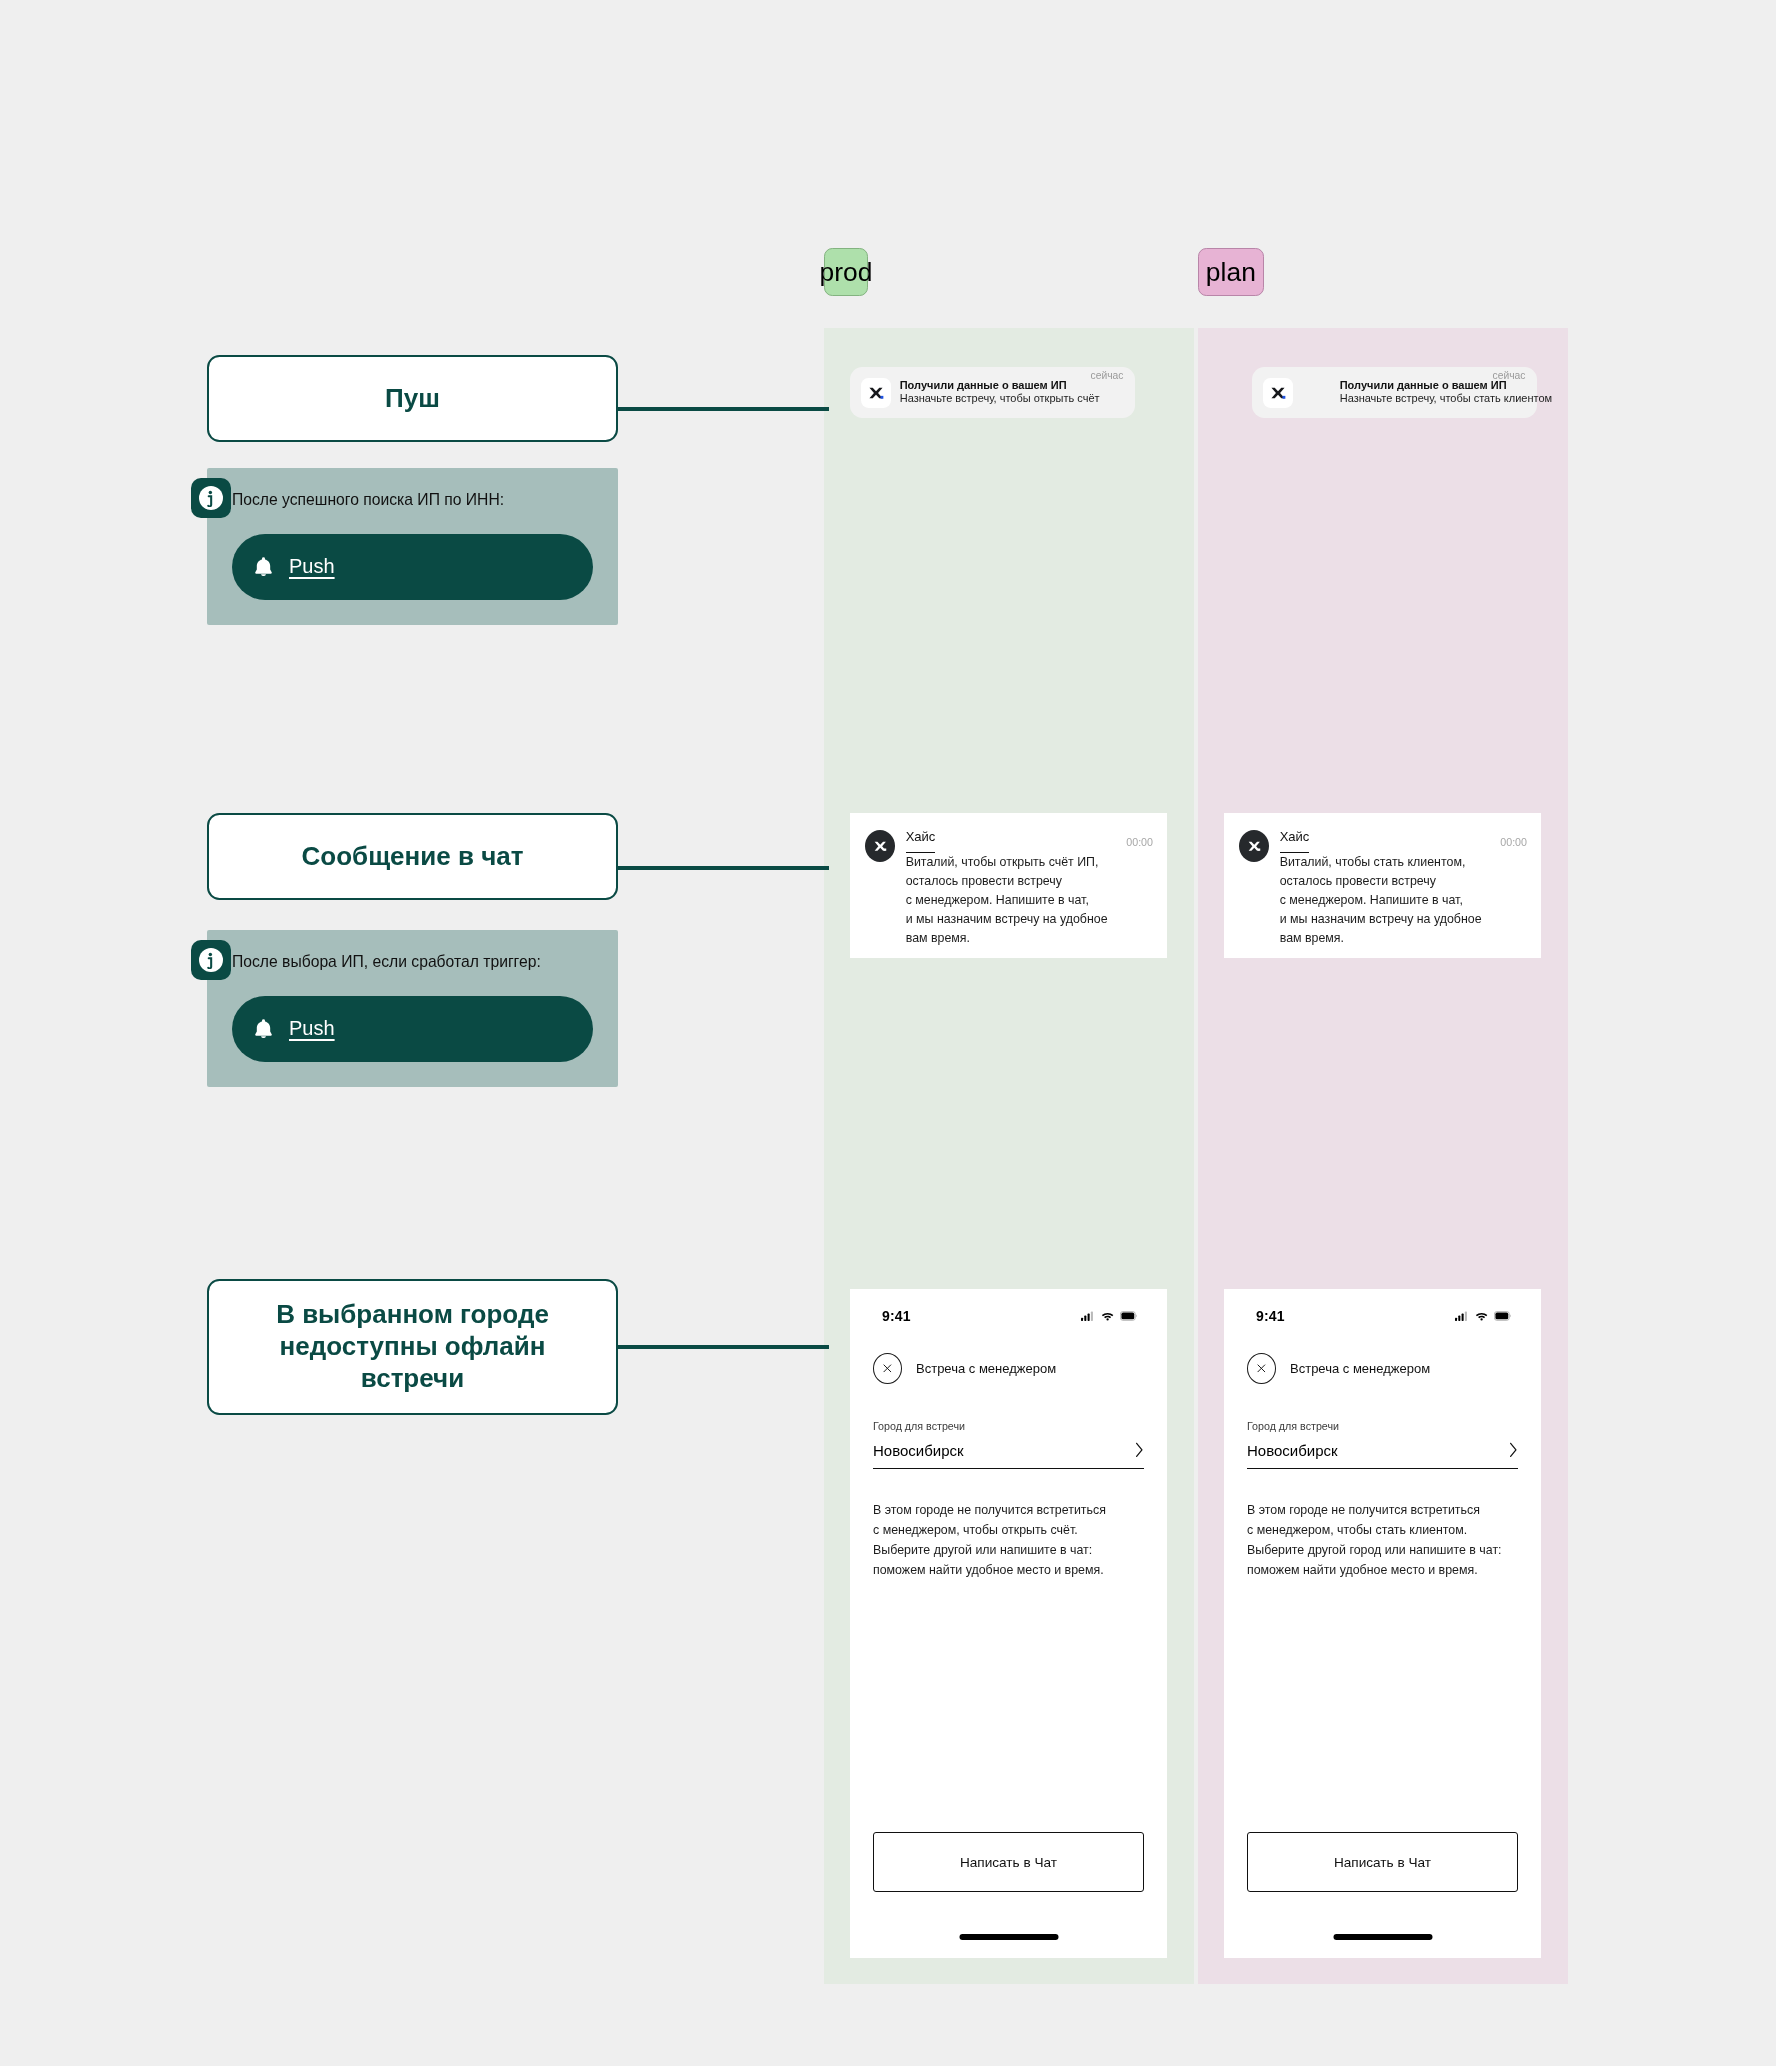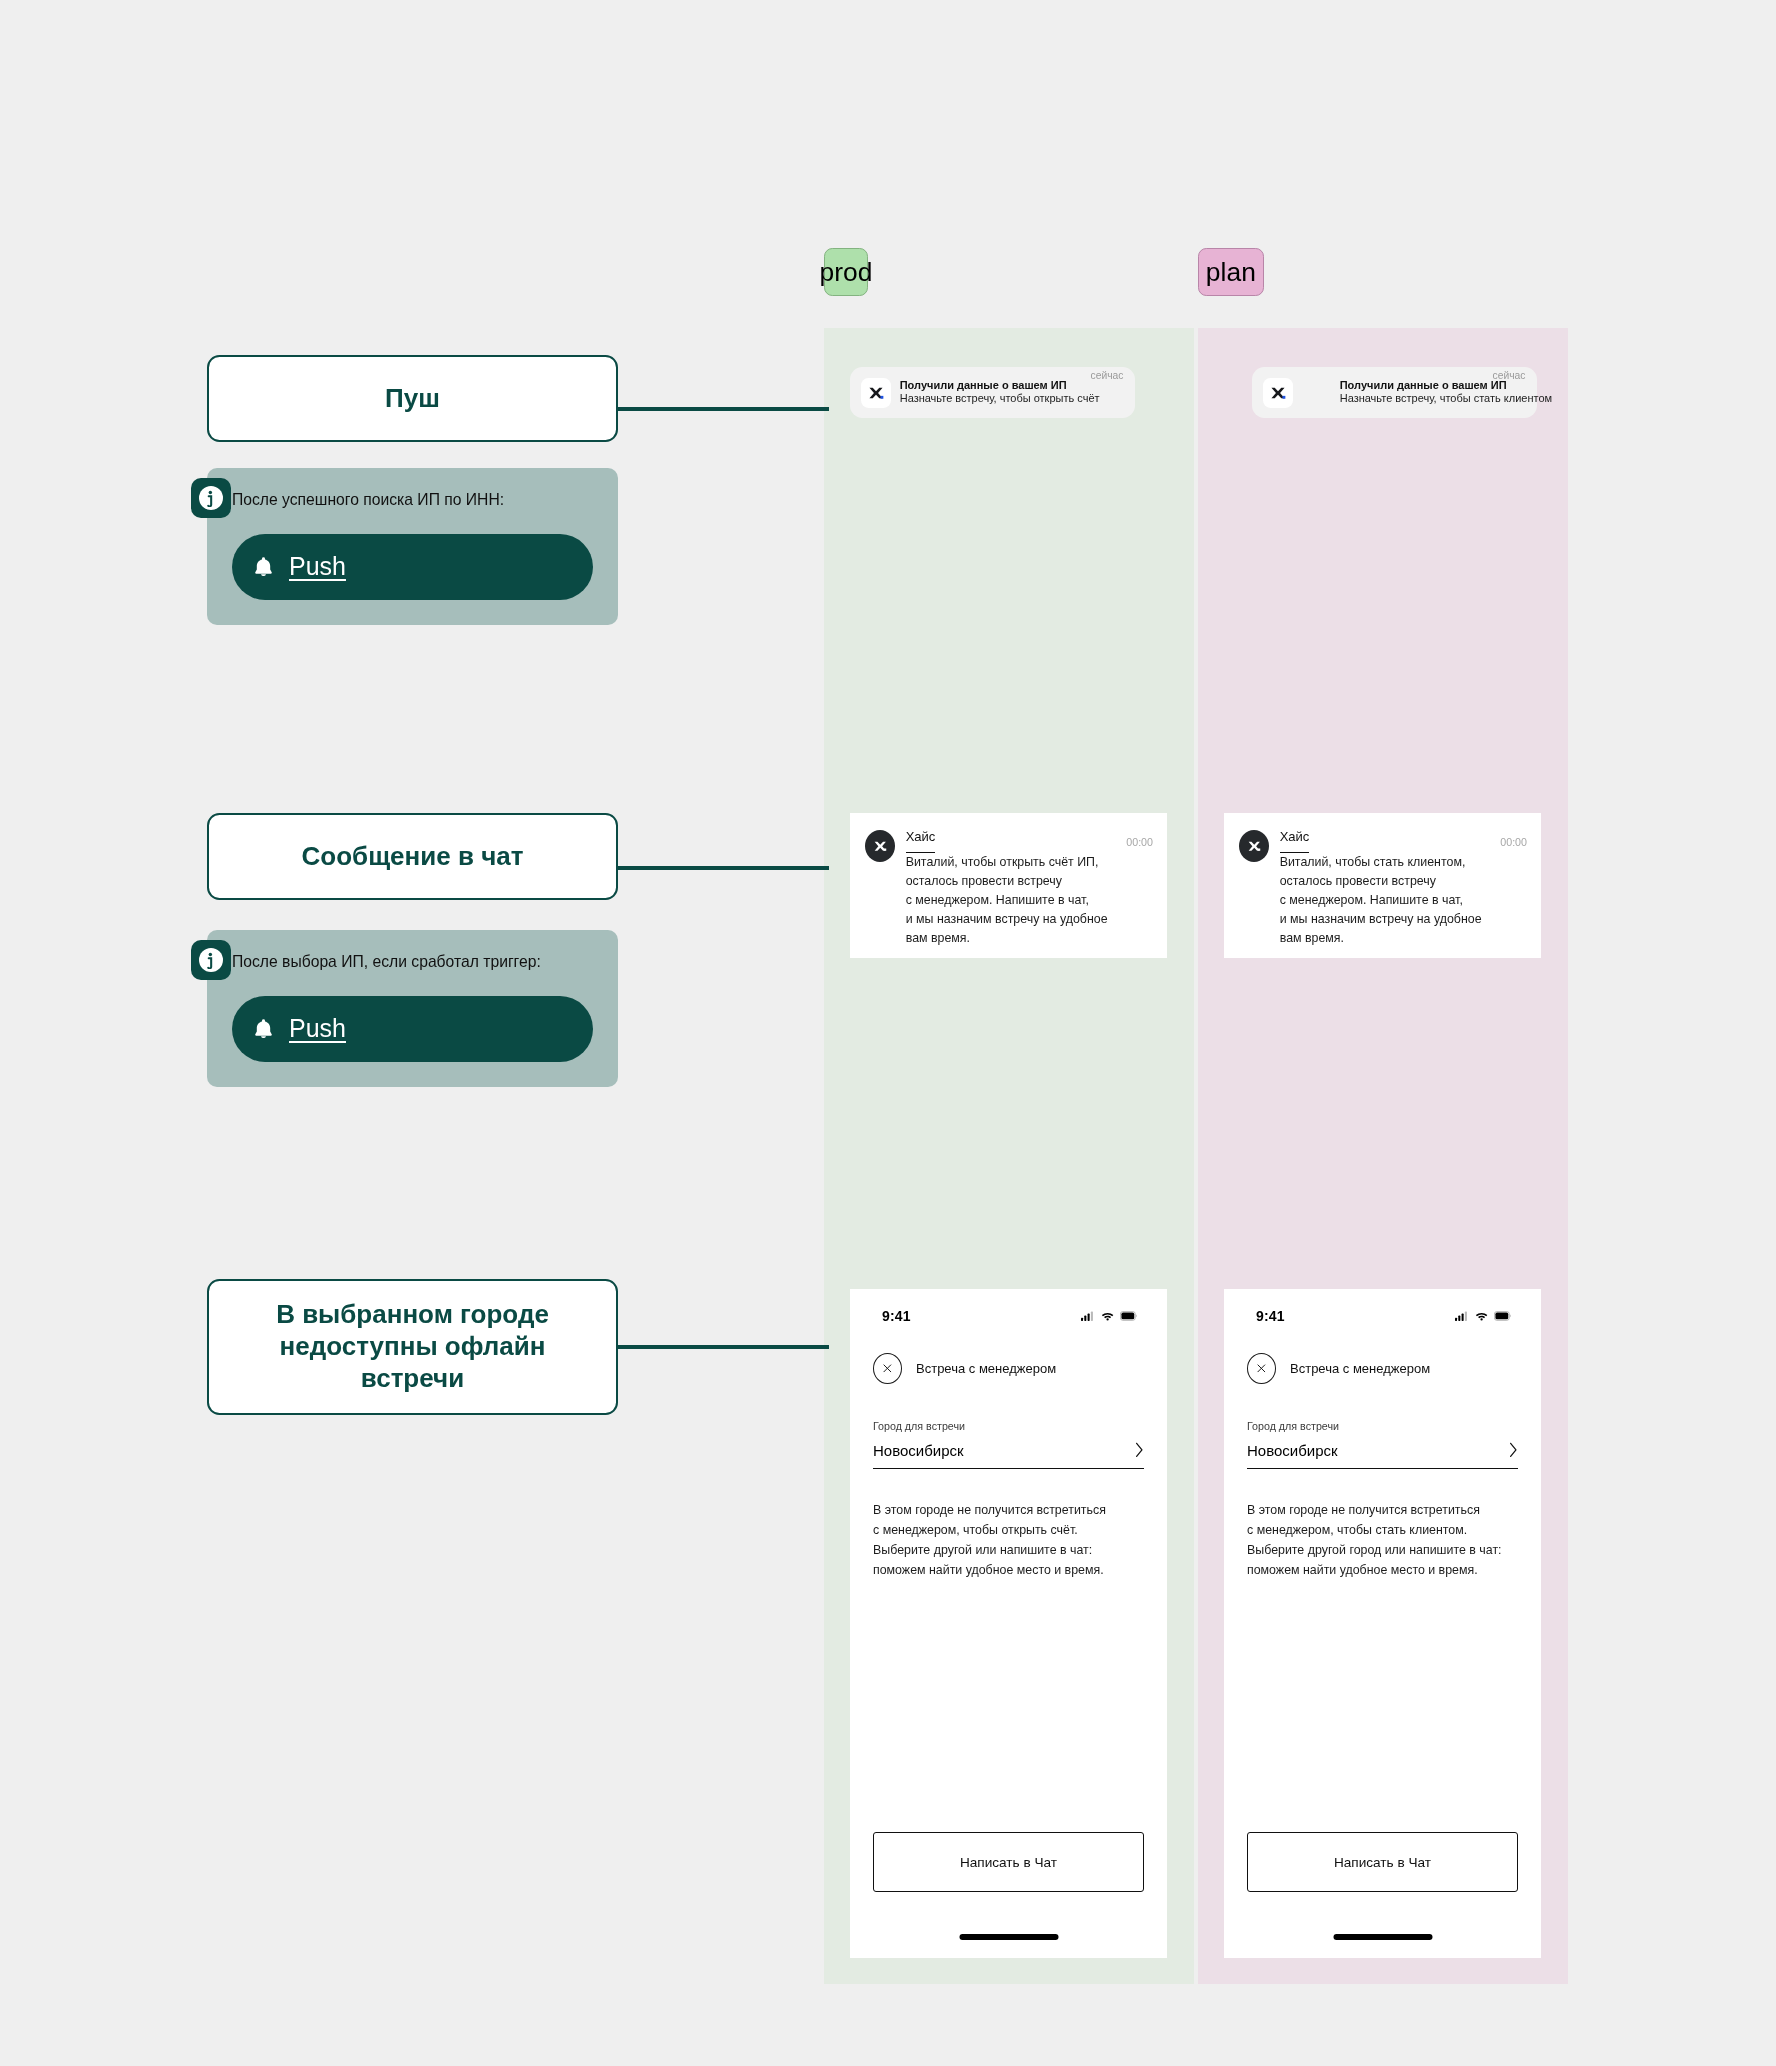--- a/index.html
+++ b/index.html
@@ -91,21 +91,21 @@
   .cn2 { top: 866px; width: 211px; }
   .cn3 { top: 1345px; width: 211px; }
 
   
   .info-block {
     position: absolute;
     left: 207px;
     width: 411px;
     box-sizing: border-box;
     background: #a6bebb;
-    border-radius: 10px;
+    border-radius: 2px;
     padding: 21.5px 25px 25px 25px;
     z-index: 2;
   }
   .ib1 { top: 468px; }
   .ib2 { top: 930px; }
 
   .info-badge {
     position: absolute;
     left: -16.5px;
     top: 10.3px;
@@ -141,21 +141,21 @@
     background: #0a4a44;
     border-radius: 33px;
     display: flex;
     align-items: center;
     padding-left: 21.5px;
     gap: 16.5px;
   }
   .push-pill .bell { flex: 0 0 auto; display: block; }
   .push-pill .plabel {
     color: #fff;
-    font-size: 25px;
+    font-size: 20px;
     text-decoration: underline;
     text-underline-offset: 4.1px;
     text-decoration-thickness: 1.7px;
   }
 
   
   .push-note {
     position: absolute;
     top: 367px;
     width: 285px;

